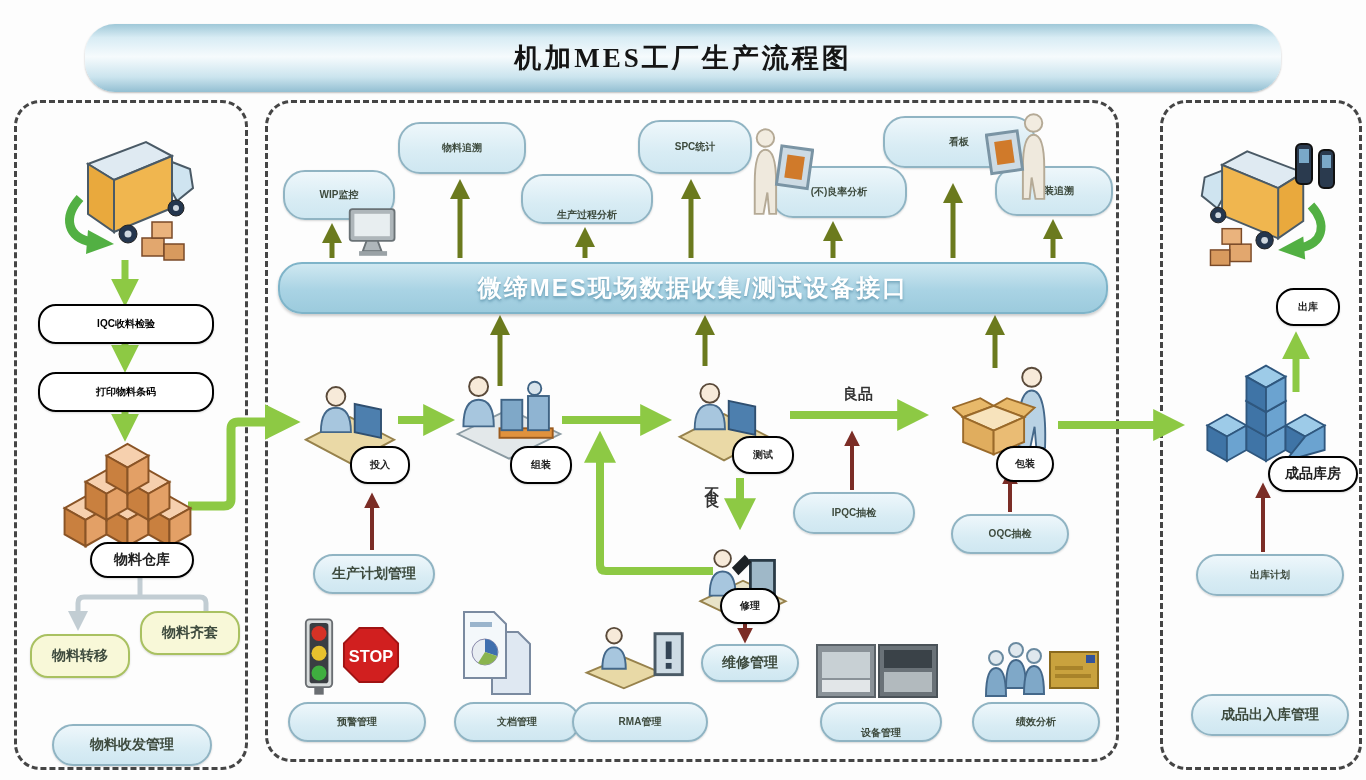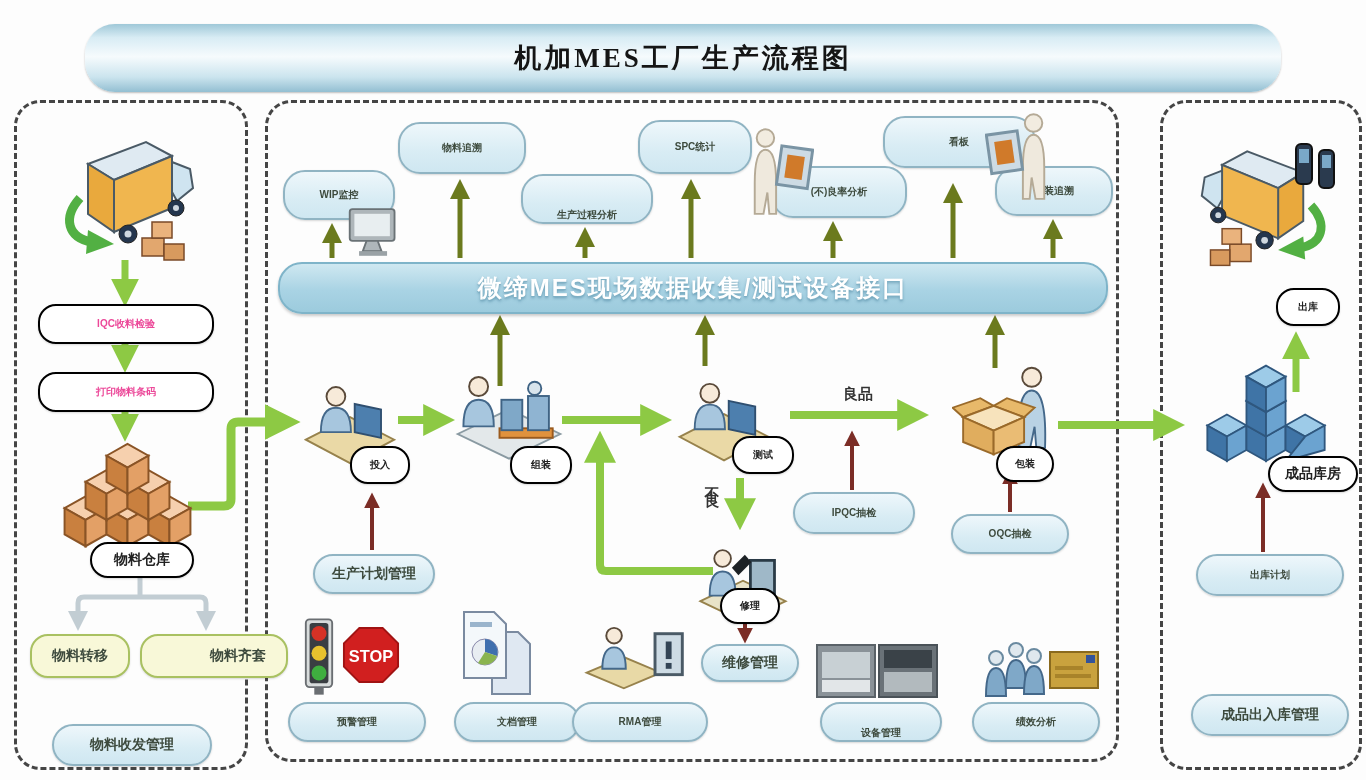--- a/index.html
+++ b/index.html
@@ -13,21 +13,21 @@
     box-shadow:0 1px 2px rgba(0,0,0,.25);}
   .header .title{font-family:"Liberation Serif","DejaVu Serif",serif;font-size:27px;font-weight:bold;color:#151515;letter-spacing:3px;}
   
   .panel{border:3px dashed #454545;border-radius:26px;background:transparent;}
   
   .pill{border-radius:18px;font-weight:bold;box-shadow:0 1px 2px rgba(0,0,0,.15);}
   .pw{background:#ffffff;border:2px solid #000000;color:#222;}
   .pb{background:linear-gradient(180deg,#eef7fb 0%,#d8ecf4 60%,#cfe7f1 100%);
       border:2px solid #90b4c3;color:#3d4a3d;border-radius:22px;}
   .py{background:#f8f8d8;border:2px solid #a9c161;color:#3d4a3d;}
-  .txt-orange{color:#ec4899;} .f14{font-size:14px;} .f15{font-size:10px;}
+  .txt-orange{color:#000000;} .f14{font-size:14px;} .f15{font-size:10px;}
   .bus{left:278px;top:262px;width:826px;height:48px;border-radius:24px;
     background:linear-gradient(180deg,#cfe8f1 0%,#a9d3e4 55%,#9ccbdd 100%);
     border:2px solid #7fb4c9;box-shadow:0 2px 3px rgba(0,0,0,.2);}
   .bus span{font-size:24px;font-weight:bold;color:#ffffff;letter-spacing:2px;
     text-shadow:0 1px 0 #7fb0c4,0 2px 3px rgba(50,110,140,.55);}
   .flowlabel{font-size:15px;font-weight:bold;color:#333;}
   .vtext{writing-mode:vertical-rl;letter-spacing:3px;}
   svg{display:block;}
   #connectors{left:0;top:0;pointer-events:none;}
   .z1{z-index:1;} .z2{z-index:2;} .z3{z-index:3;} .z4{z-index:4;}
@@ -195,21 +195,21 @@
     <svg viewBox="0 0 100 90" width="145" height="118" preserveAspectRatio="xMidYMid meet">
         <use href="#sym-crates"></use>
       </svg>
   </div>
   <div class="abs pill pw center f14 z3" style="left:90px;top:542px;width:100px;height:32px;">
       <span>物料仓库</span>
     </div>
   <div class="abs pill py center f14 z3" style="left:30px;top:634px;width:96px;height:40px;">
       <span>物料转移</span>
     </div>
-  <div class="abs pill py center f14 z3" style="left:140px;top:634px;width:96px;height:40px;padding-left:48px;">
+  <div class="abs pill py center f14 z3" style="left:140px;top:611px;width:96px;height:40px;">
       <span>物料齐套</span>
     </div>
   <div class="abs pill pb center f14 z3" style="left:52px;top:700px;width:156px;height:38px;margin-top:24px;">
       <span>物料收发管理</span>
     </div>
 
   <div class="abs pill pb center f15 z3" style="left:283px;top:170px;width:108px;height:46px;">
       <span>WIP监控</span>
     </div>
   <div class="abs z4" style="left:346px;top:206px;width:56px;height:52px;">

